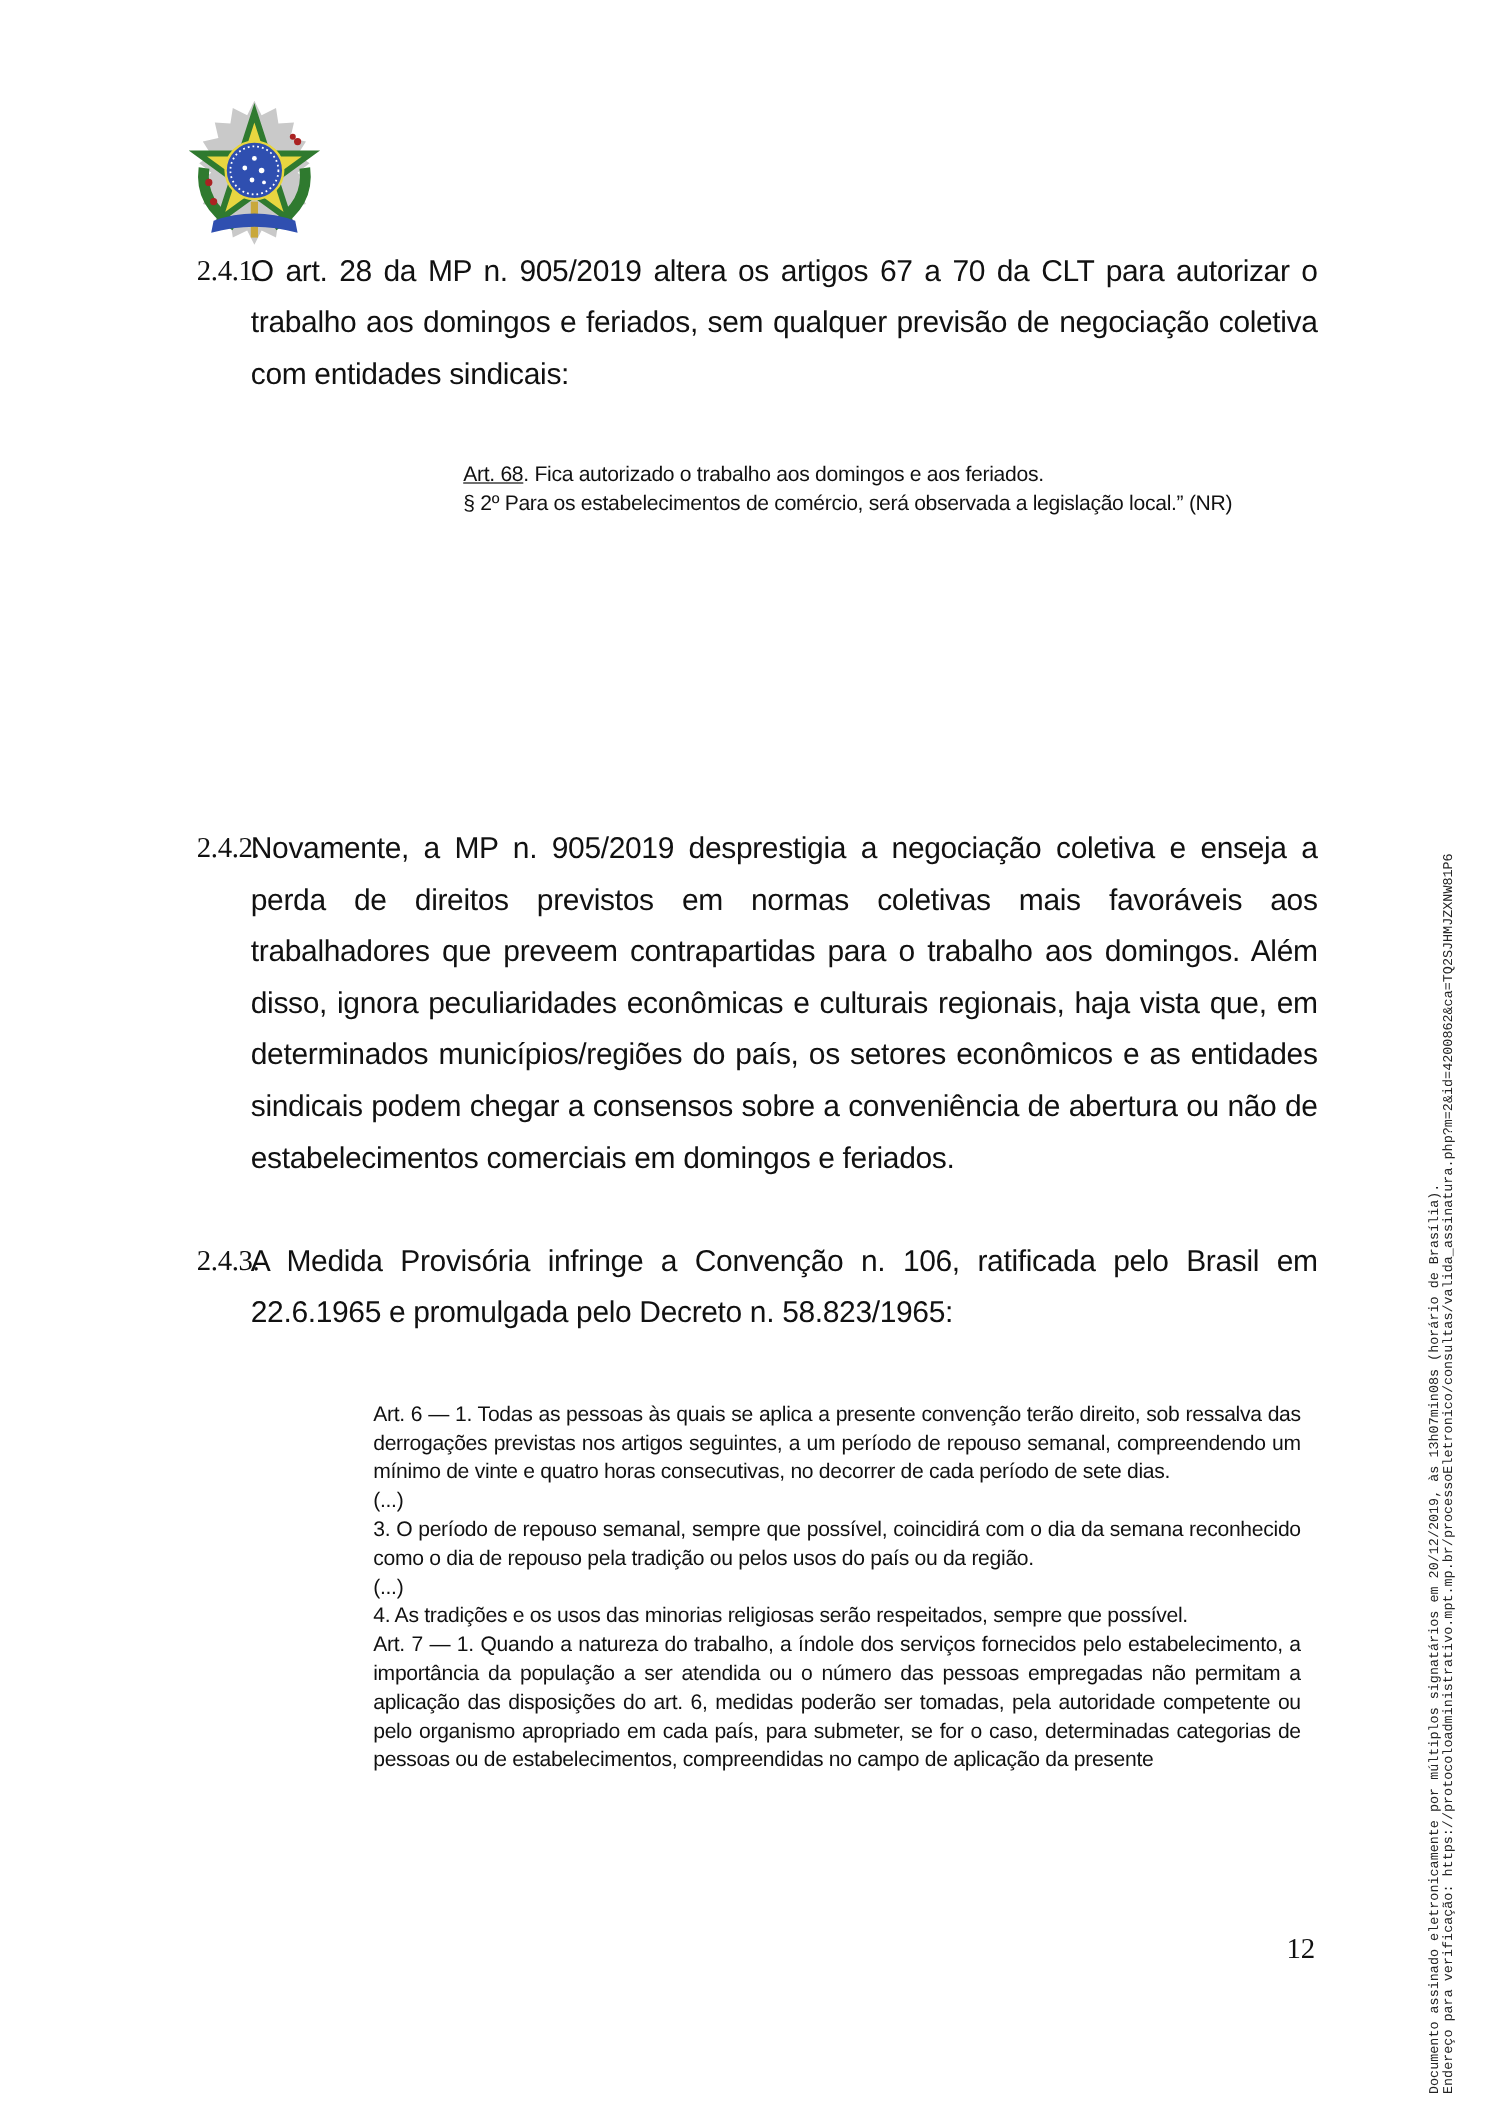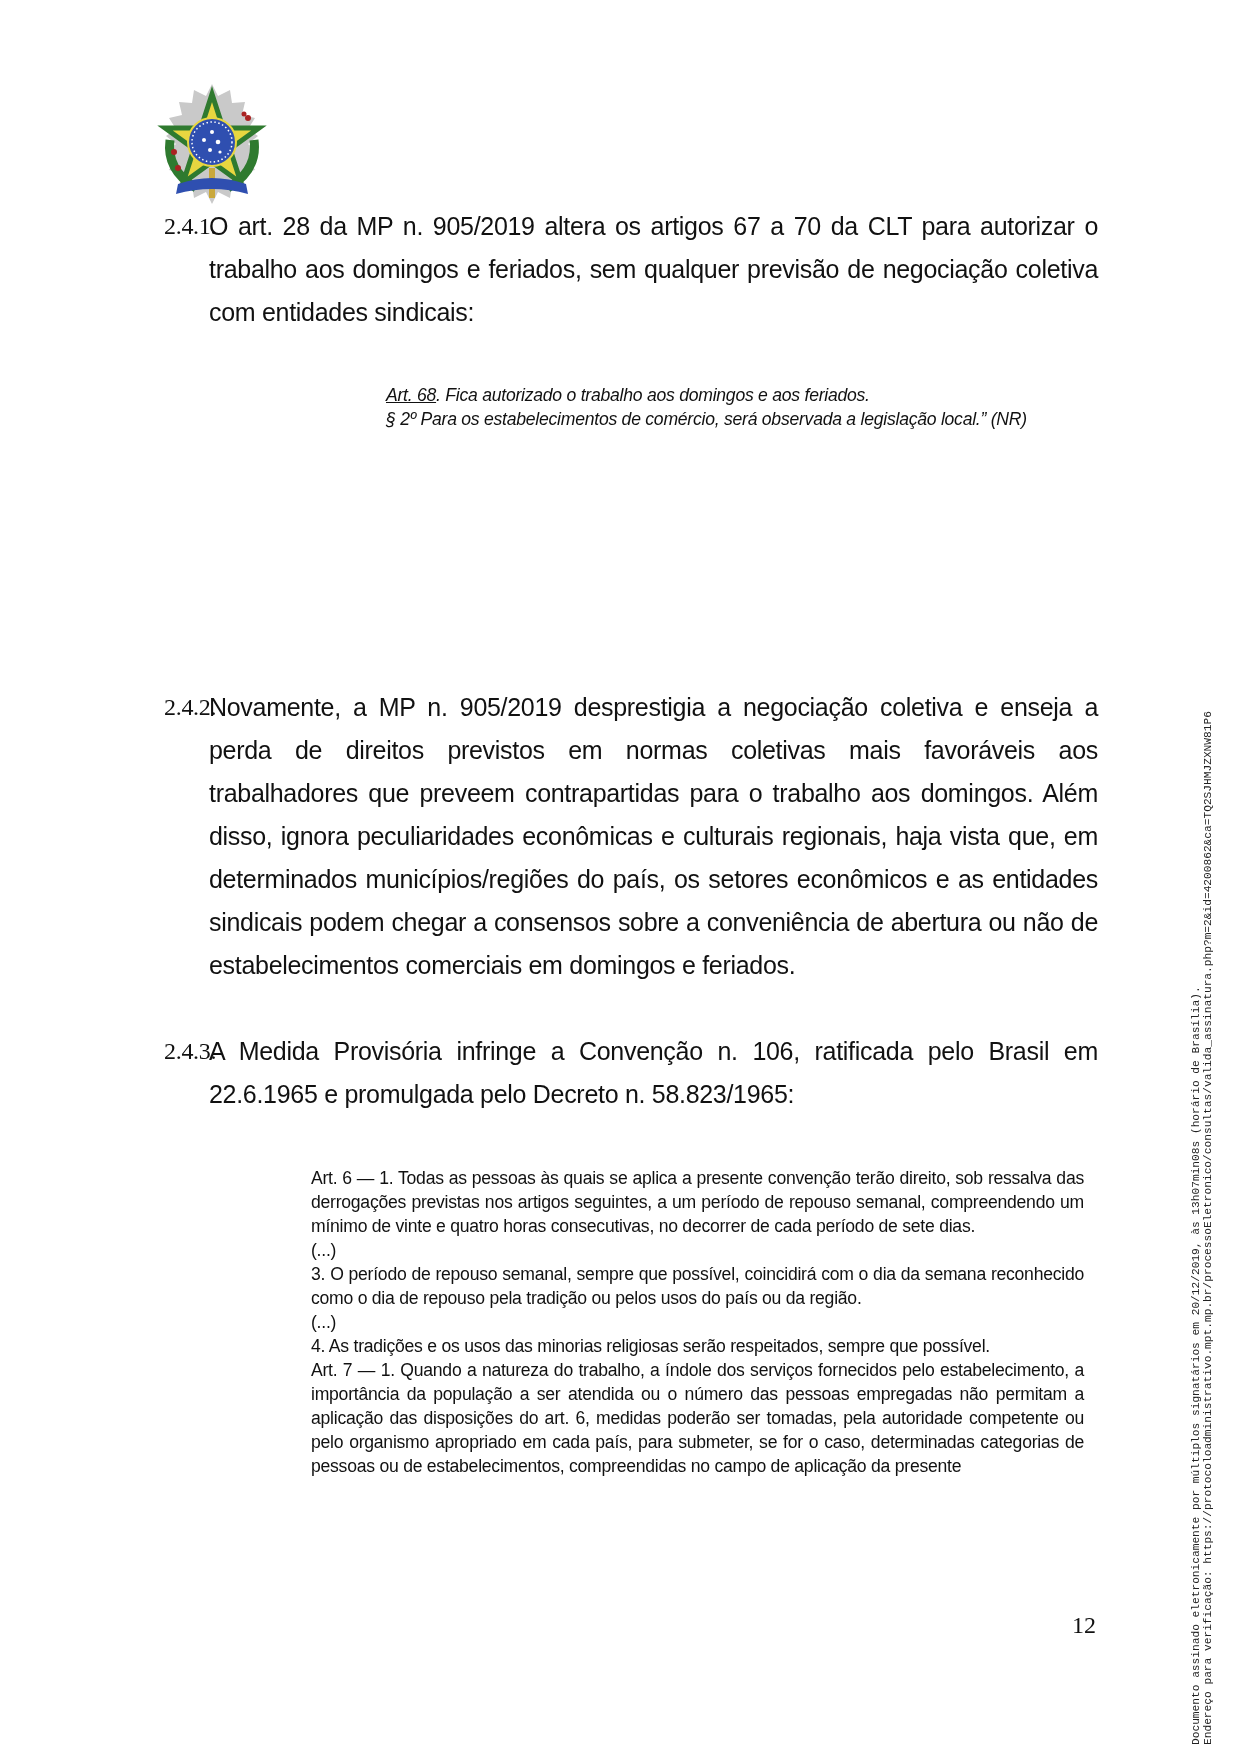--- a/index.html
+++ b/index.html
@@ -8,21 +8,21 @@
 
   .emblem { position: absolute; left: 148px; top: 80px; width: 128px; height: 128px; }
 
   .para { position: absolute; left: 148px; width: 950px; font-family: "Liberation Sans", sans-serif; font-size: 25px; line-height: 43px; letter-spacing: -0.3px; }
   .para .num { position: absolute; left: 16px; top: 0; font-family: "Liberation Serif", serif; font-size: 24px; }
   .para .body { margin-left: 61px; text-align: justify; text-align-last: left; }
 
   .quote { position: absolute; font-family: "Liberation Sans", sans-serif; font-size: 17.6px; line-height: 24px; letter-spacing: -0.25px; text-align: justify; }
   .quote p { margin: 0; }
   .quote .u { text-decoration: underline; }
-  .q1 { left: 386px; top: 383px; width: 714px; font-style: italic; }
+  .q1 { left: 386px; top: 383px; width: 714px; }
   .q2 { left: 311px; top: 1166px; width: 773px; }
 
   .pagenum { position: absolute; left: 1072px; top: 1612px; font-family: "Liberation Serif", serif; font-size: 24px; }
 
   .side { position: absolute; left: 1190px; top: 1745px; width: 1200px; transform: rotate(-90deg); transform-origin: 0 0;
           font-family: "Liberation Mono", monospace; font-size: 11.2px; line-height: 12px; color: #222; white-space: nowrap; }
   .side div { margin: 0; }
 </style>
 </head>
 <body>

